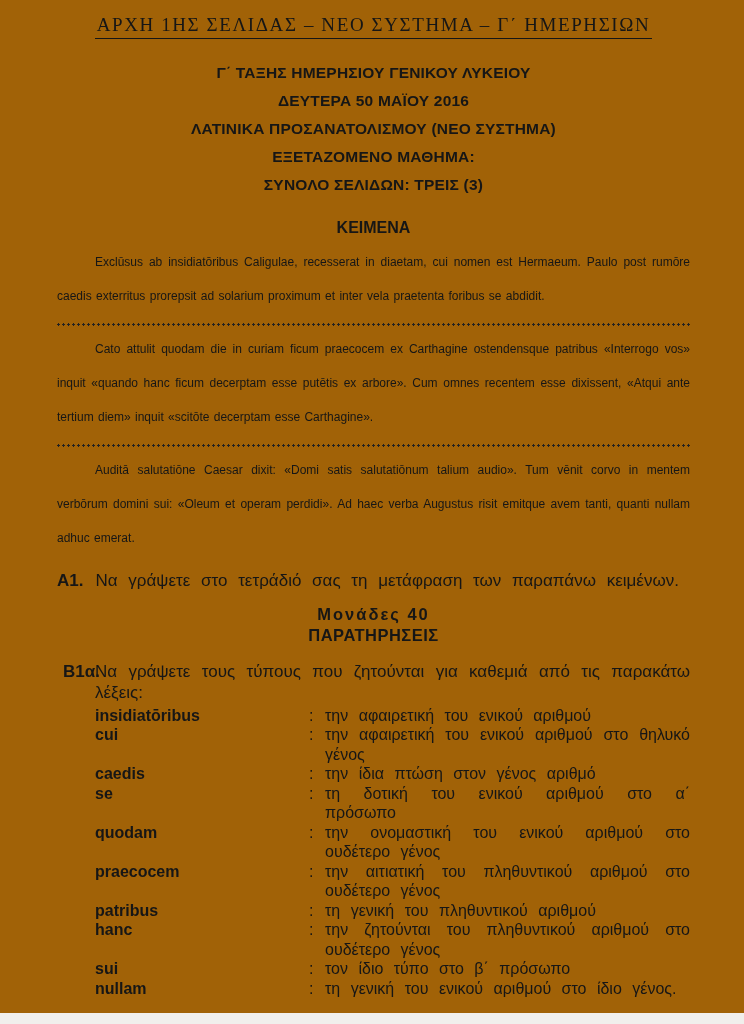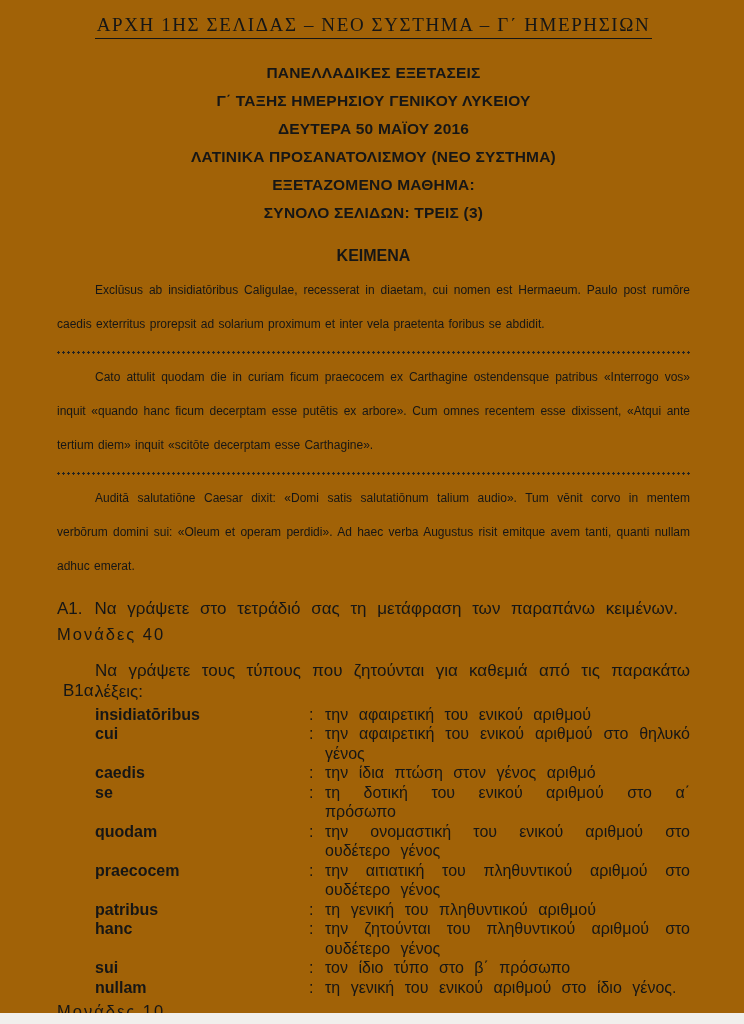--- a/index.html
+++ b/index.html
@@ -59,30 +59,30 @@
     background-repeat:repeat-x;
   }
   
   .q {
     font-size:17px;
     line-height:21.5px;
     text-align:justify;
     word-spacing:6px;
     margin-top:15px;
   }
-  .q .lbl { font-weight:normal; margin-right:12px; word-spacing:0;margin-top:20px; }
+  .q .lbl { font-weight:bold; margin-right:12px; word-spacing:0; }
   .hang { position:relative; padding-left:38px; margin-top:16px; }
   .hang .lbl { position:absolute; left:6px; top:0; }
   
   .points {
-    text-align:left;
-    font-weight:normal;
+    text-align:center;
+    font-weight:bold;
     font-size:16.5px;
     letter-spacing:2px;
-    margin:5px 0 2px 0;
+    margin:13px 0 2px 0;
   }
   
   .wordtable { margin-left:38px; margin-top:2px; }
   .wordrow {
     display:grid;
     grid-template-columns:214px 16px auto;
     font-size:16px;
     line-height:19.5px;
   }
   .wordrow .w { font-weight:bold; }
@@ -99,21 +99,20 @@
 <body>
 
 <div class="page">
 
   <div class="runhead">
     <span>ΑΡΧΗ 1ΗΣ ΣΕΛΙΔΑΣ – ΝΕΟ ΣΥΣΤΗΜΑ – Γ΄ ΗΜΕΡΗΣΙΩΝ</span>
   </div>
 
   <div class="titles">
 
-      <div>ΠΑΝΕΛΛΑΔΙΚΕΣ ΕΞΕΤΑΣΕΙΣ</div>
 
       <div>Γ΄ ΤΑΞΗΣ ΗΜΕΡΗΣΙΟΥ ΓΕΝΙΚΟΥ ΛΥΚΕΙΟΥ</div>
 
       <div>ΔΕΥΤΕΡΑ 50 ΜΑΪΟΥ 2016</div>
 
       <div>ΛΑΤΙΝΙΚΑ ΠΡΟΣΑΝΑΤΟΛΙΣΜΟΥ (ΝΕΟ ΣΥΣΤΗΜΑ)</div>
 
       <div>ΕΞΕΤΑΖΟΜΕΝΟ ΜΑΘΗΜΑ:</div>
 
       <div>ΣΥΝΟΛΟ ΣΕΛΙΔΩΝ: ΤΡΕΙΣ (3)</div>
@@ -125,20 +124,21 @@
   <div class="dotsep"></div>
   <p class="latin">Cato attulit quodam die in curiam ficum praecocem ex Carthagine ostendensque patribus «Interrogo vos» inquit «quando hanc ficum decerptam esse putētis ex arbore». Cum omnes recentem esse dixissent, «Atqui ante tertium diem» inquit «scitōte decerptam esse Carthagine».</p>
   <div class="dotsep"></div>
   <p class="latin">Auditā salutatiōne Caesar dixit: «Domi satis salutatiōnum talium audio». Tum vēnit corvo in mentem verbōrum domini sui: «Oleum et operam perdidi». Ad haec verba Augustus risit emitque avem tanti, quanti nullam adhuc emerat.</p>
 
   <div class="q">
     <span class="lbl">Α1.</span><span>Να γράψετε στο τετράδιό σας τη μετάφραση των παραπάνω κειμένων.</span>
   </div>
   <div class="points">Μονάδες 40</div>
 
+  <div class="parat-heading">ΠΑΡΑΤΗΡΗΣΕΙΣ</div>
 
   <div class="q hang">
     <span class="lbl">Β1α.</span><span>Να γράψετε τους τύπους που ζητούνται για καθεμιά από τις παρακάτω λέξεις:</span>
   </div>
 
   <div class="wordtable">
 
       <div class="wordrow">
         <div class="w">insidiatōribus</div>
         <div class="c">:</div>

